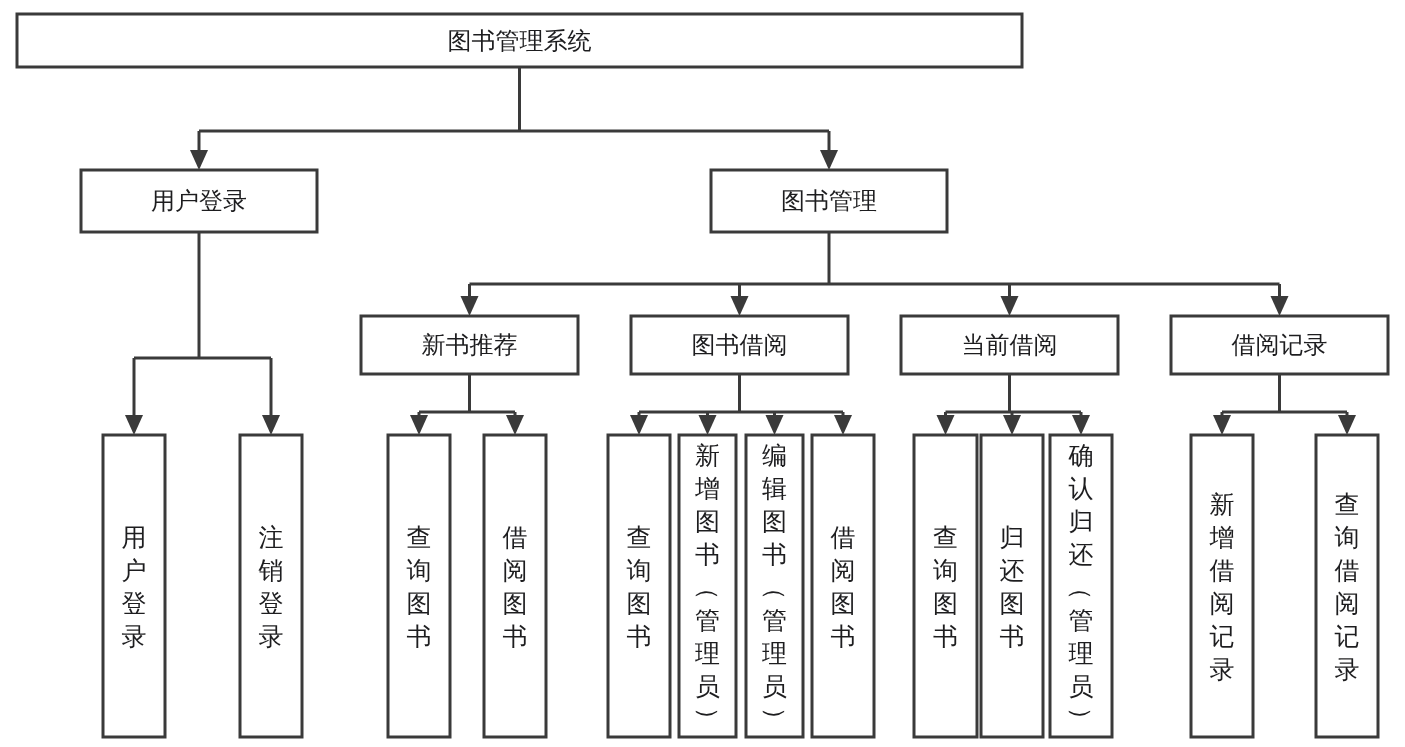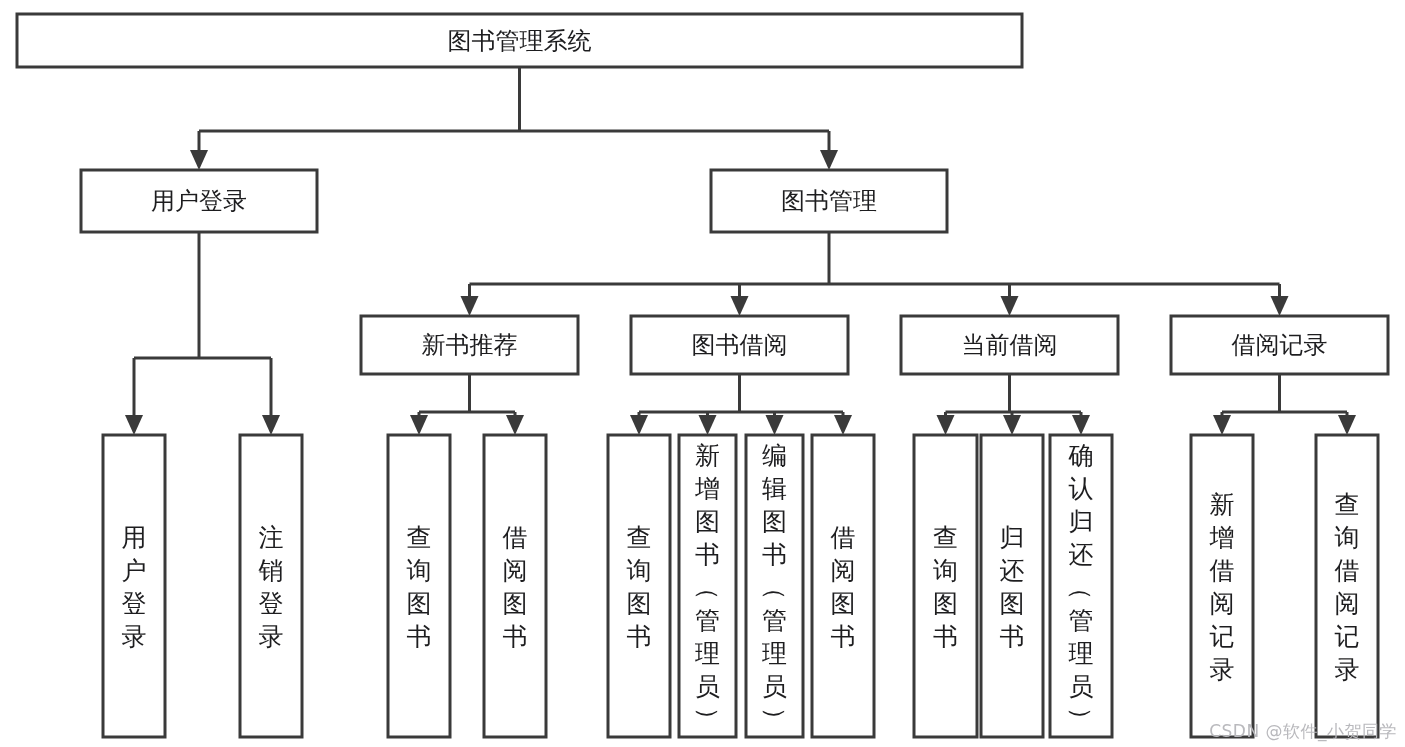--- a/index.html
+++ b/index.html
@@ -269,14 +269,13 @@
           <rect x="1316" y="435" width="62" height="302" class="node-box"></rect>
           <text x="1347" y="513" class="node-label-vert">查</text>
           <text x="1347" y="546" class="node-label-vert">询</text>
           <text x="1347" y="579" class="node-label-vert">借</text>
           <text x="1347" y="612" class="node-label-vert">阅</text>
           <text x="1347" y="645" class="node-label-vert">记</text>
           <text x="1347" y="678" class="node-label-vert">录</text>
         </g>
       </g>
   </svg>
-  <div class="watermark">CSDN @软件_小贺同学</div>
 </div>
 
 </body></html>

